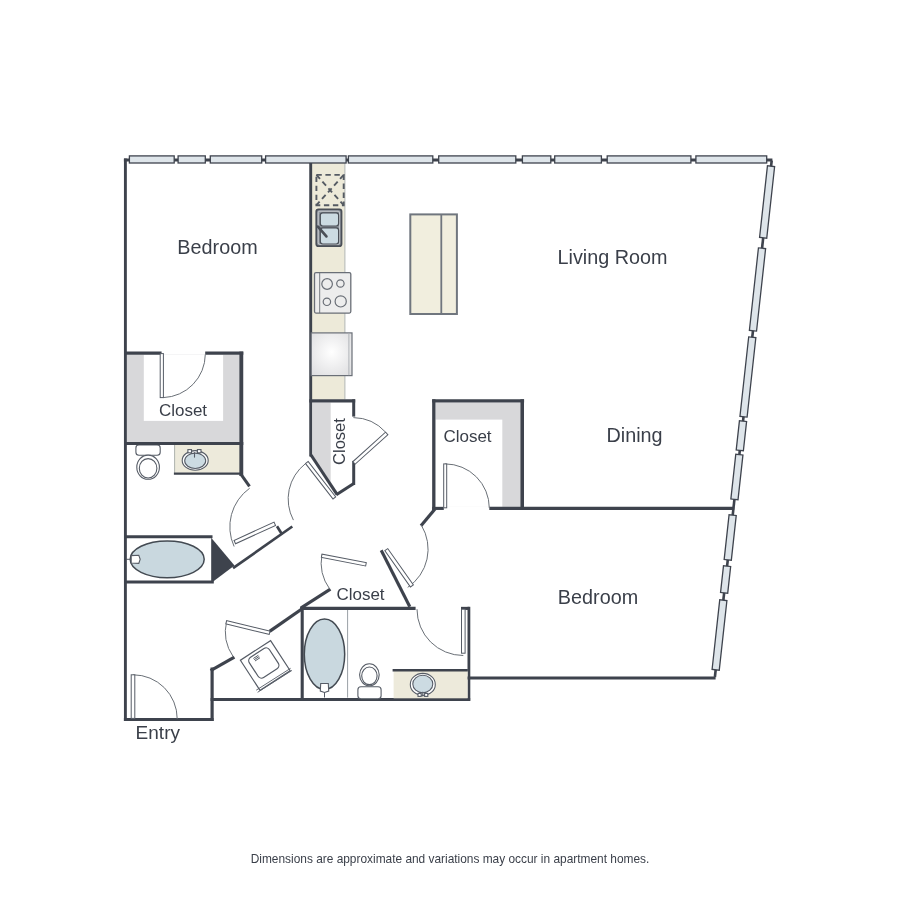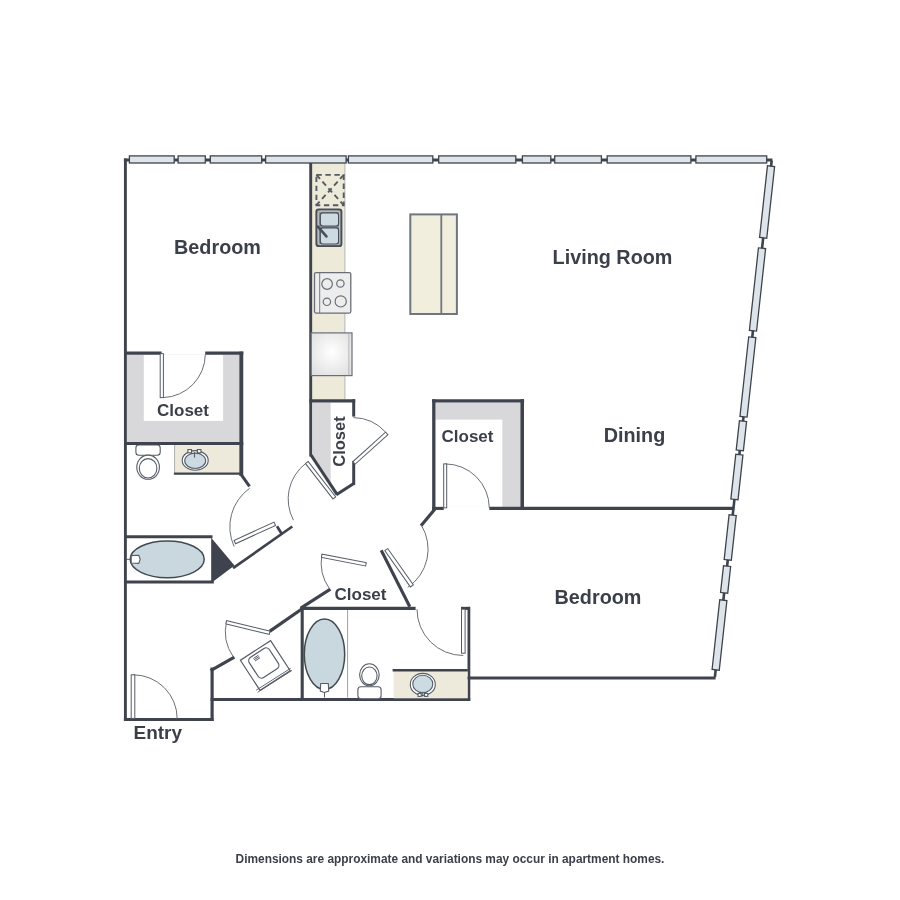--- a/index.html
+++ b/index.html
@@ -1,16 +1,16 @@
 <!DOCTYPE html>
 <html><head>
 <meta charset="utf-8">
 <style>
   html,body{margin:0;padding:0;background:#ffffff;}
-  .wrap{width:900px;height:900px;position:relative;background:#ef4444;overflow:hidden;font-weight:bold;}
+  .wrap{width:900px;height:900px;position:relative;background:#ef4444;overflow:hidden;}
   text{font-family:"Liberation Sans", sans-serif;fill:#3a3f49;}
 </style>
 </head>
 <body>
 <div class="wrap">
 <svg width="900" height="900" viewBox="0 0 900 900">
 <defs>
   <radialGradient id="fridgeGrad" cx="0.5" cy="0.45" r="0.75">
     <stop offset="0" stop-color="#ffffff"></stop>
     <stop offset="1" stop-color="#dcdcde"></stop>

